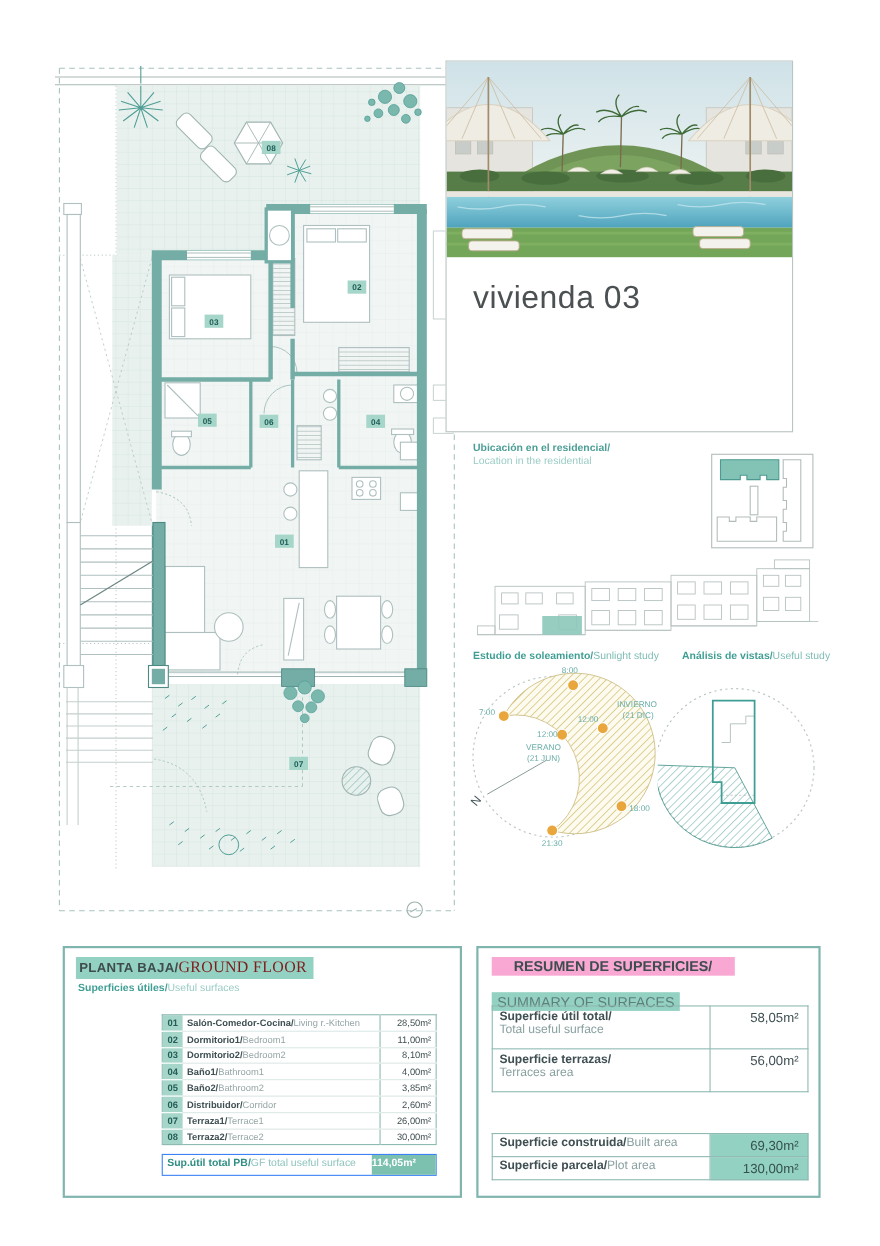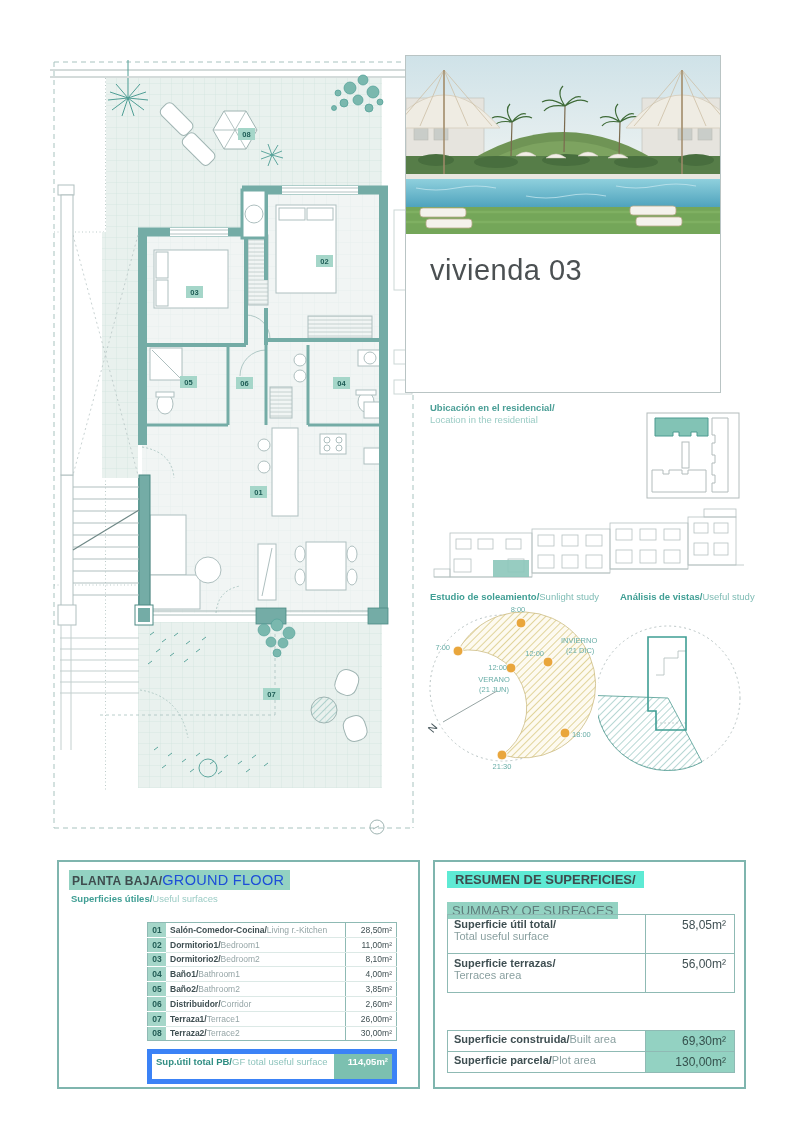--- a/index.html
+++ b/index.html
@@ -13,39 +13,39 @@
   .h-es{font-weight:bold;color:#3f9e94;}
   .h-en{color:#9bccc5;}
   .loc-label{left:430px;top:402px;font-size:9.5px;line-height:12px;}
   .study-label{top:591px;font-size:9.5px;}
   
   .box{border:2px solid #7fb5ae;box-sizing:border-box;background:#fff;}
   .box-left{left:57px;top:860px;width:363px;height:229px;}
   .box-right{left:433px;top:860px;width:313px;height:229px;}
   .hl{background:#93d2c2;display:inline-block;padding:1px 6px 1px 3px;}
   .t1{font-size:12px;font-weight:bold;color:#3e4c4e;letter-spacing:.3px;}
-  .t2{font-size:14.5px;color:#1d4ed8;letter-spacing:.3px;}
+  .t2{font-size:14.5px;color:#7f1d1d;letter-spacing:.3px;font-family:Liberation Serif, serif;}
   .sub{font-size:9.5px;margin-top:3px;}
   .ptable{position:absolute;left:88px;top:60px;width:250px;border-collapse:collapse;font-size:8.5px;}
   .ptable td{border-bottom:1px solid #dce9e6;height:13.8px;padding:0;}
   .ptable tr:last-child td{border-bottom:1px solid #8fbab4;}
   .ptable{border:1px solid #8fbab4;}
   td.no{width:18px;background:#a5d6c9;color:#235e57;font-weight:bold;text-align:center;border-bottom:1px solid #fff;}
   td.nm{padding-left:4px;}
   .nm .es{color:#3f4f52;font-weight:bold;}
   .nm .en{color:#95a5a6;}
   td.ar{width:46px;text-align:right;padding-right:4px;color:#3f4f52;border-left:1px solid #8fbab4;}
-  .total-row{position:absolute;left:88px;top:187px;width:250px;height:35px;border:5px solid #3b82f6;
+  .total-row{position:absolute;left:88px;top:187px;width:250px;height:20px;border:1px solid #3b82f6;
              display:flex;align-items:stretch;box-sizing:border-box;font-size:9.5px;}
   .total-row .lbl{flex:1;padding:2px 2px 0 4px;white-space:nowrap;}
   .total-row .lbl .es{color:#2f8d82;font-weight:bold;}
   .total-row .lbl .en{color:#8fc4bd;}
-  .total-row .val{width:54px;background:#7cc0b0;color:#ffffff;font-weight:bold;text-align:right;padding:2px 4px 0 0;}
+  .total-row .val{width:54px;background:#7cc0b0;color:#ffffff;font-weight:bold;text-align:left;padding:2px 4px 0 0;}
   
-  .rt1{font-size:13px;font-weight:bold;color:#3e4c4e;background:#5eead4;display:inline-block;padding:1px 8px;}
+  .rt1{font-size:13px;font-weight:bold;color:#3e4c4e;background:#f9a8d4;display:inline-block;padding:1px 20px;}
   .rt2{font-size:13px;color:#5f7e7c;background:#93d2c2;display:inline-block;padding:1px 5px;margin-top:14px;}
   .stable{position:absolute;left:12px;width:288px;border-collapse:collapse;border:1px solid #8fbab4;font-size:11px;}
   .stable td{border:1px solid #8fbab4;vertical-align:top;}
   .stable td.lab{padding:3px 6px;}
   .stable td.num{width:80px;text-align:right;padding:3px 8px 0 0;color:#3f4f52;font-size:12px;}
   .lab .es{color:#3f4f52;font-weight:bold;}
   .lab .en{color:#8aa0a0;}
   .stable.s2 td.num{background:#93d2c2;color:#35514d;}
   .stable.s2 td.lab{padding:2px 6px;}
 </style>

